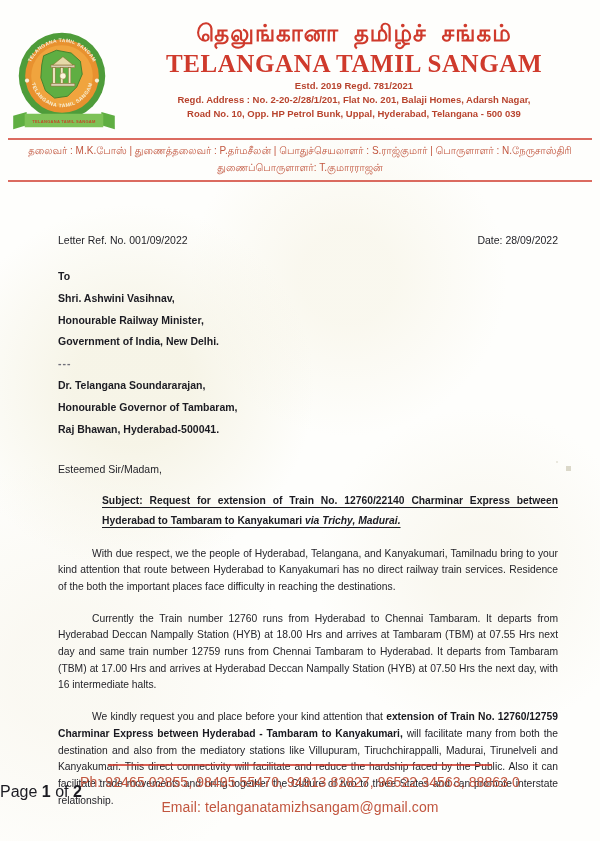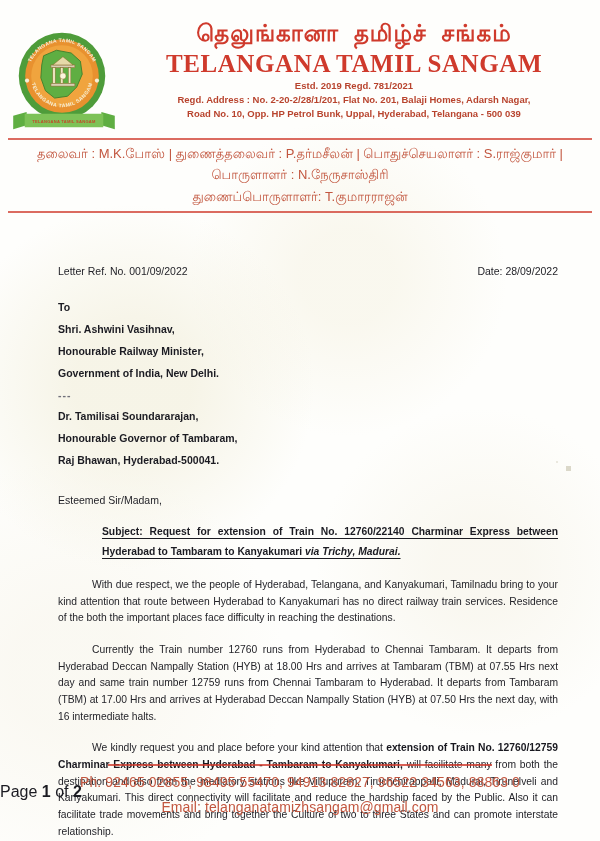--- a/index.html
+++ b/index.html
@@ -104,21 +104,21 @@
     height: 2px;
     background: #cf3a2c;
     margin: 6px 8px 0 8px;
     opacity: 0.75;
   }
   .officers {
     position: relative;
     z-index: 1;
     text-align: center;
     color: #c2563f;
-    font-size: 13px;
+    font-size: 10px;
     line-height: 1.65;
     padding: 3px 8px 2px 8px;
   }
   .rule-bot {
     position: relative;
     z-index: 1;
     height: 2px;
     background: #cf3a2c;
     margin: 2px 8px 0 8px;
     opacity: 0.75;
@@ -283,21 +283,21 @@
       <span>Letter Ref. No. 001/09/2022</span>
       <span>Date: 28/09/2022</span>
     </div>
 
     <div class="to-block">
       <div>To</div>
       <div>Shri. Ashwini Vasihnav,</div>
       <div>Honourable Railway Minister,</div>
       <div>Government of India, New Delhi.</div>
       <div class="dash">---</div>
-      <div>Dr. Tamilisai Soundararajan,</div>
+      <div>Dr. Telangana Soundararajan,</div>
       <div>Honourable Governor of Tambaram,</div>
       <div>Raj Bhawan, Hyderabad-500041.</div>
     </div>
 
     <div class="salutation">Esteemed Sir/Madam,</div>
 
     <div class="subject">
       <span>Subject: Request for extension of Train No.  12760/22140 Charminar Express between Hyderabad to Tambaram to Kanyakumari </span><i>via Trichy, Madurai.</i>
     </div>
 

